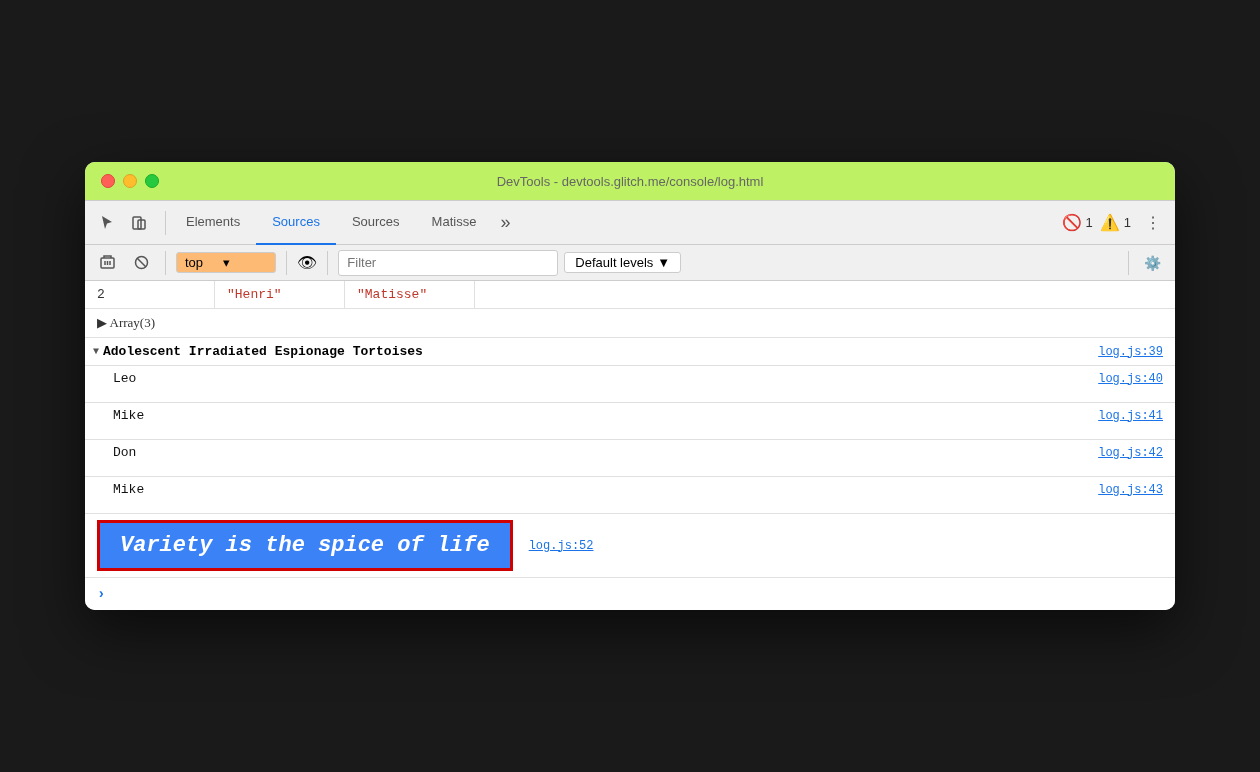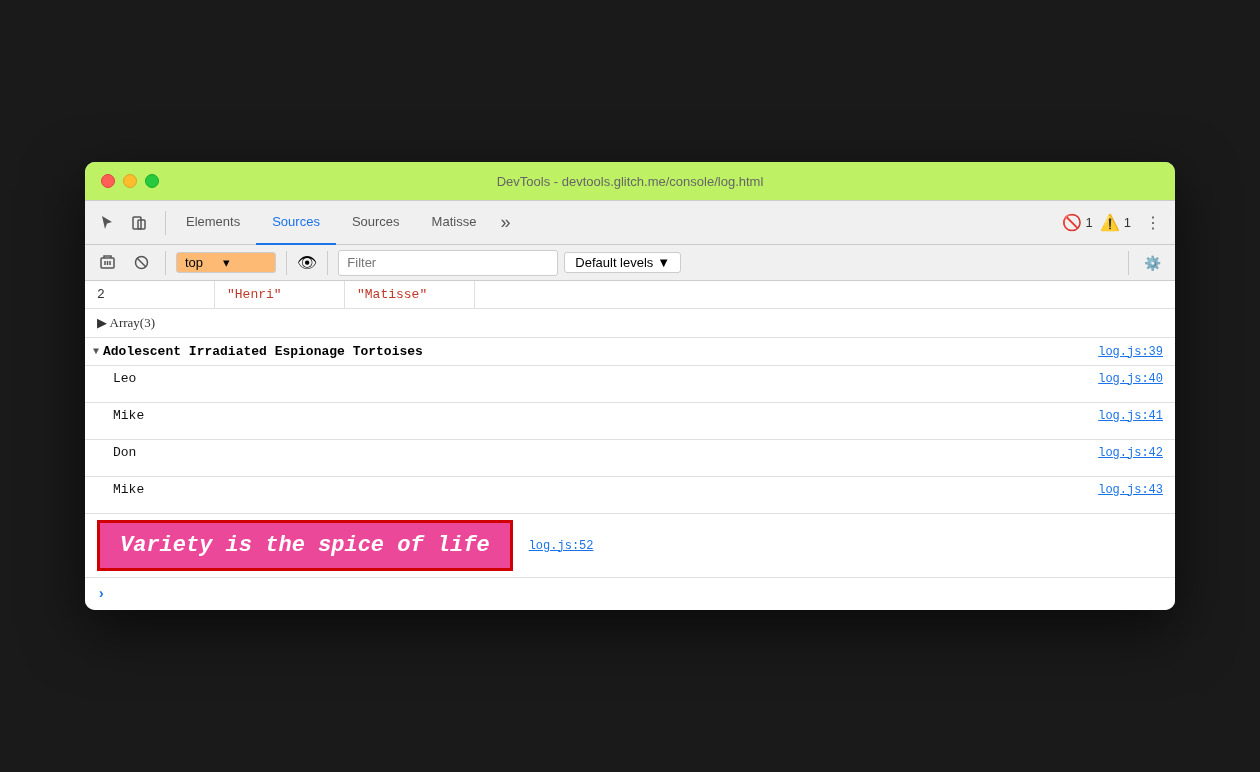--- a/index.html
+++ b/index.html
@@ -319,21 +319,21 @@
 
     
     .styled-log-row {
       padding: 6px 12px;
       border-bottom: 1px solid #e0e0e0;
       display: flex;
       align-items: center;
     }
 
     .styled-text-box {
-      background: #ec4899;
+      background: #3b82f6;
       border: 3px solid #d00000;
       padding: 10px 20px;
       color: white;
       font-family: 'Consolas', 'Courier New', monospace;
       font-size: 22px;
       font-style: italic;
       font-weight: bold;
     }
 
     

